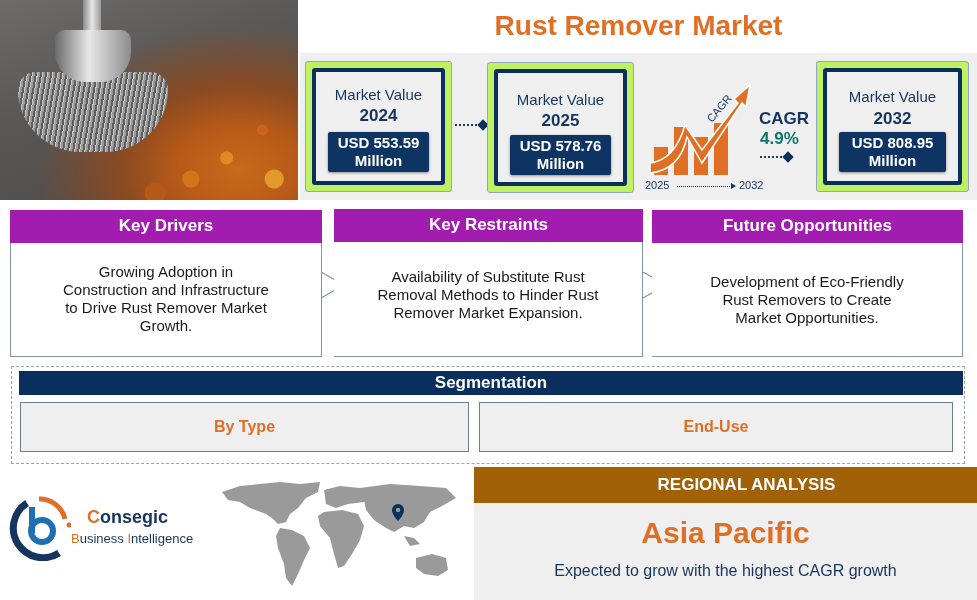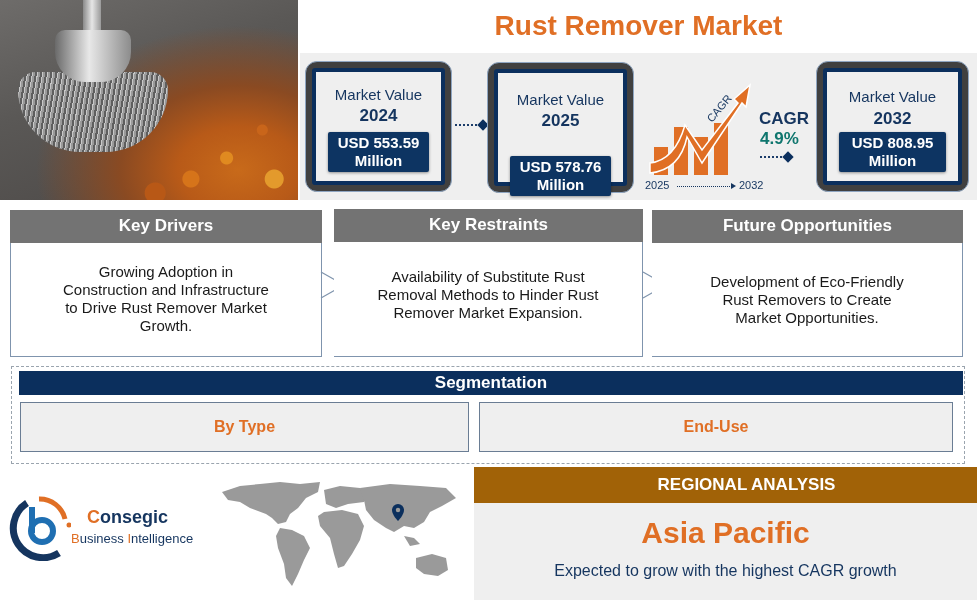--- a/index.html
+++ b/index.html
@@ -18,34 +18,34 @@
       radial-gradient(circle at 40% 95%,#b85816 0 10px,transparent 11px),
       radial-gradient(circle at 90% 85%,#e39a2c 0 9px,transparent 10px);}
   .brush-shaft{left:83px;top:0;width:18px;height:36px;background:linear-gradient(90deg,#8a8a8a,#e6e6e6,#9a9a9a);}
   .brush-cup{left:55px;top:30px;width:76px;height:52px;border-radius:10px 10px 30px 30px;
     background:linear-gradient(90deg,#6a6a6a,#e8e8e8 45%,#8c8c8c);}
   .brush-wire{left:18px;top:72px;width:150px;height:80px;border-radius:20px 20px 70px 70px;
     background:repeating-linear-gradient(100deg,#9a9a9a 0 2px,#5e5e5e 2px 4px,#c8c8c8 4px 5px);}
   
   .title{left:300px;top:10px;width:677px;text-align:center;font-weight:bold;font-size:28px;color:#e06f25;}
   .top-band{left:300px;top:53px;width:677px;height:147px;background:#efefef;}
-  .mv-outer{border:1.5px solid #8fa6c2;border-radius:12px;background:#404040;}
+  .mv-outer{border:1.5px solid #8fa6c2;border-radius:3px;background:#bef264;}
   .mv-inner{position:absolute;left:6px;top:6px;right:6px;bottom:6px;border:4px solid #0b2f5d;border-radius:3px;background:#efefef;}
   .mv-label{position:absolute;left:0;width:100%;text-align:center;color:#15355f;font-size:15px;}
   .mv-year{position:absolute;left:0;width:100%;text-align:center;color:#15355f;font-size:17px;font-weight:bold;}
   .mv-value{position:absolute;left:12px;right:12px;height:40px;background:#0d3462;border-radius:2px;
     color:#fff;font-weight:bold;font-size:15px;text-align:center;line-height:18px;padding-top:2px;
     box-shadow:0 1px 3px rgba(0,0,0,.4);}
   .dotline{border-top:2px dotted #1c3d6a;height:0;}
   .diamond{width:8px;height:8px;background:#0b2f5d;transform:rotate(45deg);}
   .cagr-title{color:#15355f;font-weight:bold;font-size:17px;}
   .cagr-val{color:#0f766e;font-weight:bold;font-size:17px;}
   .yr{font-size:11px;color:#15355f;}
   
-  .card-head{height:33px;background:#737373;color:#fff;font-weight:bold;font-size:17px;text-align:center;line-height:32px;}
+  .card-head{height:33px;background:#a21caf;color:#fff;font-weight:bold;font-size:17px;text-align:center;line-height:32px;}
   .card-body{border:1.2px solid #7f94ad;border-top:none;background:#fff;}
   .card-text{position:absolute;left:0;width:100%;text-align:center;font-size:15px;line-height:18px;color:#1a1a1a;}
   
   .seg-wrap{left:11px;top:366px;width:954px;height:98px;border:1.5px dashed #9aa4ae;}
   .seg-head{left:19px;top:371px;width:944px;height:24px;background:#0b2f5d;color:#fff;font-weight:bold;font-size:17px;text-align:center;line-height:24px;}
   .seg-item{height:50px;background:#efefef;border:1.5px solid #6a7d94;color:#e06f25;font-weight:bold;font-size:16px;text-align:center;line-height:48px;}
   
   .reg-head{left:474px;top:467px;width:545px;height:36px;background:#a16207;color:#fff;font-weight:bold;font-size:17px;text-align:center;line-height:36px;}
   .reg-body{left:474px;top:503px;width:503px;height:97px;background:#efefef;}
   .reg-name{left:474px;top:516px;width:503px;text-align:center;color:#e06f25;font-weight:bold;font-size:30px;}
@@ -80,21 +80,21 @@
   </div>
 </div>
 
 <div class="abs dotline" style="left:455px;top:124px;width:26px;"></div>
 <div class="abs diamond" style="left:479px;top:121px;"></div>
 
 <div class="abs mv-outer" style="left:487px;top:62px;width:147px;height:131px;">
   <div class="mv-inner">
     <div class="mv-label" style="top:18px;">Market Value</div>
     <div class="mv-year" style="top:38px;">2025</div>
-    <div class="mv-value" style="top:62px;margin-top:21px;">
+    <div class="mv-value" style="top:62px;">
       <div>USD 578.76</div>
       <div>Million</div>
     </div>
   </div>
 </div>
 
 <svg class="abs" style="left:640px;top:75px;" width="125" height="110" viewBox="0 0 125 110">
   <rect x="14" y="72" width="14" height="28" fill="#e06f25"></rect>
   <rect x="34" y="52" width="14" height="48" fill="#e06f25"></rect>
   <rect x="54" y="62" width="14" height="38" fill="#e06f25"></rect>

